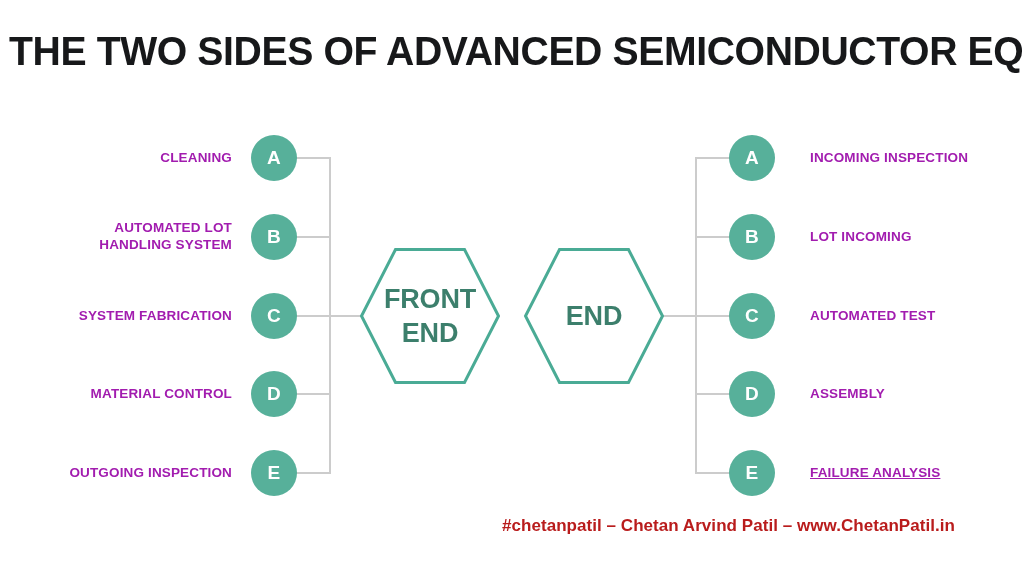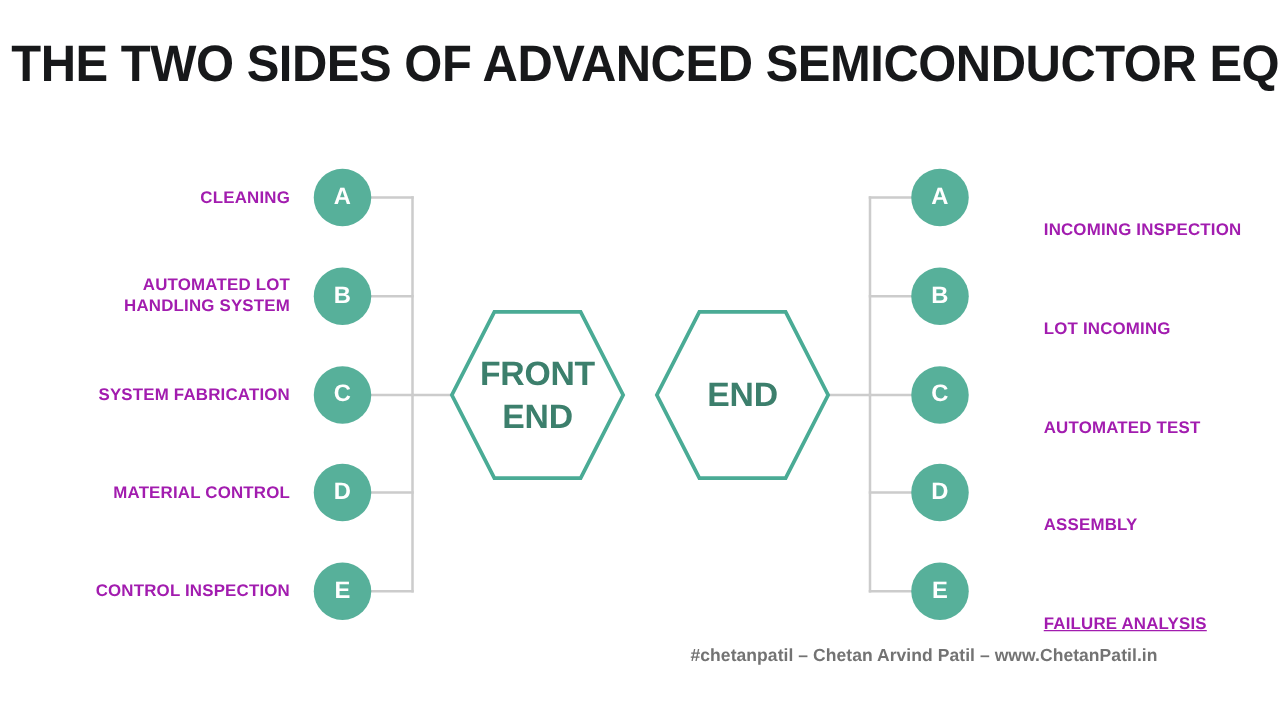--- a/index.html
+++ b/index.html
@@ -65,21 +65,21 @@
   .label {
     position: absolute;
     font-size: 13.5px;
     font-weight: bold;
     color: #a21caf;
     line-height: 17px;
     letter-spacing: 0.15px;
     white-space: pre-line;
   }
   .label.left  { text-align: right; right: 792px; }
-  .label.right { text-align: center;  left: 835px; margin-top: 26px; }
+  .label.right { text-align: center;  left: 810px; }
 
   
   .hex-wrap {
     position: absolute;
     width: 142px;
     height: 138px;
   }
   .hex-wrap svg {
     position: absolute;
     left: 0; top: 0;
@@ -101,25 +101,25 @@
     font-weight: bold;
     line-height: 34px;
     letter-spacing: -0.2px;
     text-align: center;
     pointer-events: none;
   }
 
   
   #footer {
     position: absolute;
-    right: 98px;
+    right: 69px;
     top: 516px;
-    font-size: 14px;
+    font-size: 17px;
     font-weight: bold;
-    color: #737373;
+    color: #b91c1c;
     letter-spacing: 0.05px;
     white-space: nowrap;
   }
 </style>
 </head>
 <body>
 
 <div id="canvas">
 
   <div id="title">THE TWO SIDES OF ADVANCED SEMICONDUCTOR EQUIPMENT</div>
@@ -144,21 +144,21 @@
   <div class="step" style="left:251px; top:214px;">B</div>
   <div class="step" style="left:251px; top:293px;">C</div>
   <div class="step" style="left:251px; top:371px;">D</div>
   <div class="step" style="left:251px; top:450px;">E</div>
 
   <div class="label left" style="top:149px;">CLEANING</div>
   <div class="label left" style="top:219px;">AUTOMATED LOT
 HANDLING SYSTEM</div>
   <div class="label left" style="top:307px;">SYSTEM FABRICATION</div>
   <div class="label left" style="top:385px;">MATERIAL CONTROL</div>
-  <div class="label left" style="top:464px;">CONTROL INSPECTION</div>
+  <div class="label left" style="top:464px;">OUTGOING INSPECTION</div>
 
   <div class="step" style="left:729px; top:135px;">A</div>
   <div class="step" style="left:729px; top:214px;">B</div>
   <div class="step" style="left:729px; top:293px;">C</div>
   <div class="step" style="left:729px; top:371px;">D</div>
   <div class="step" style="left:729px; top:450px;">E</div>
 
   <div class="label right" style="top:149px;">INCOMING INSPECTION</div>
   <div class="label right" style="top:228px;">LOT INCOMING</div>
   <div class="label right" style="top:307px;">AUTOMATED TEST</div>

